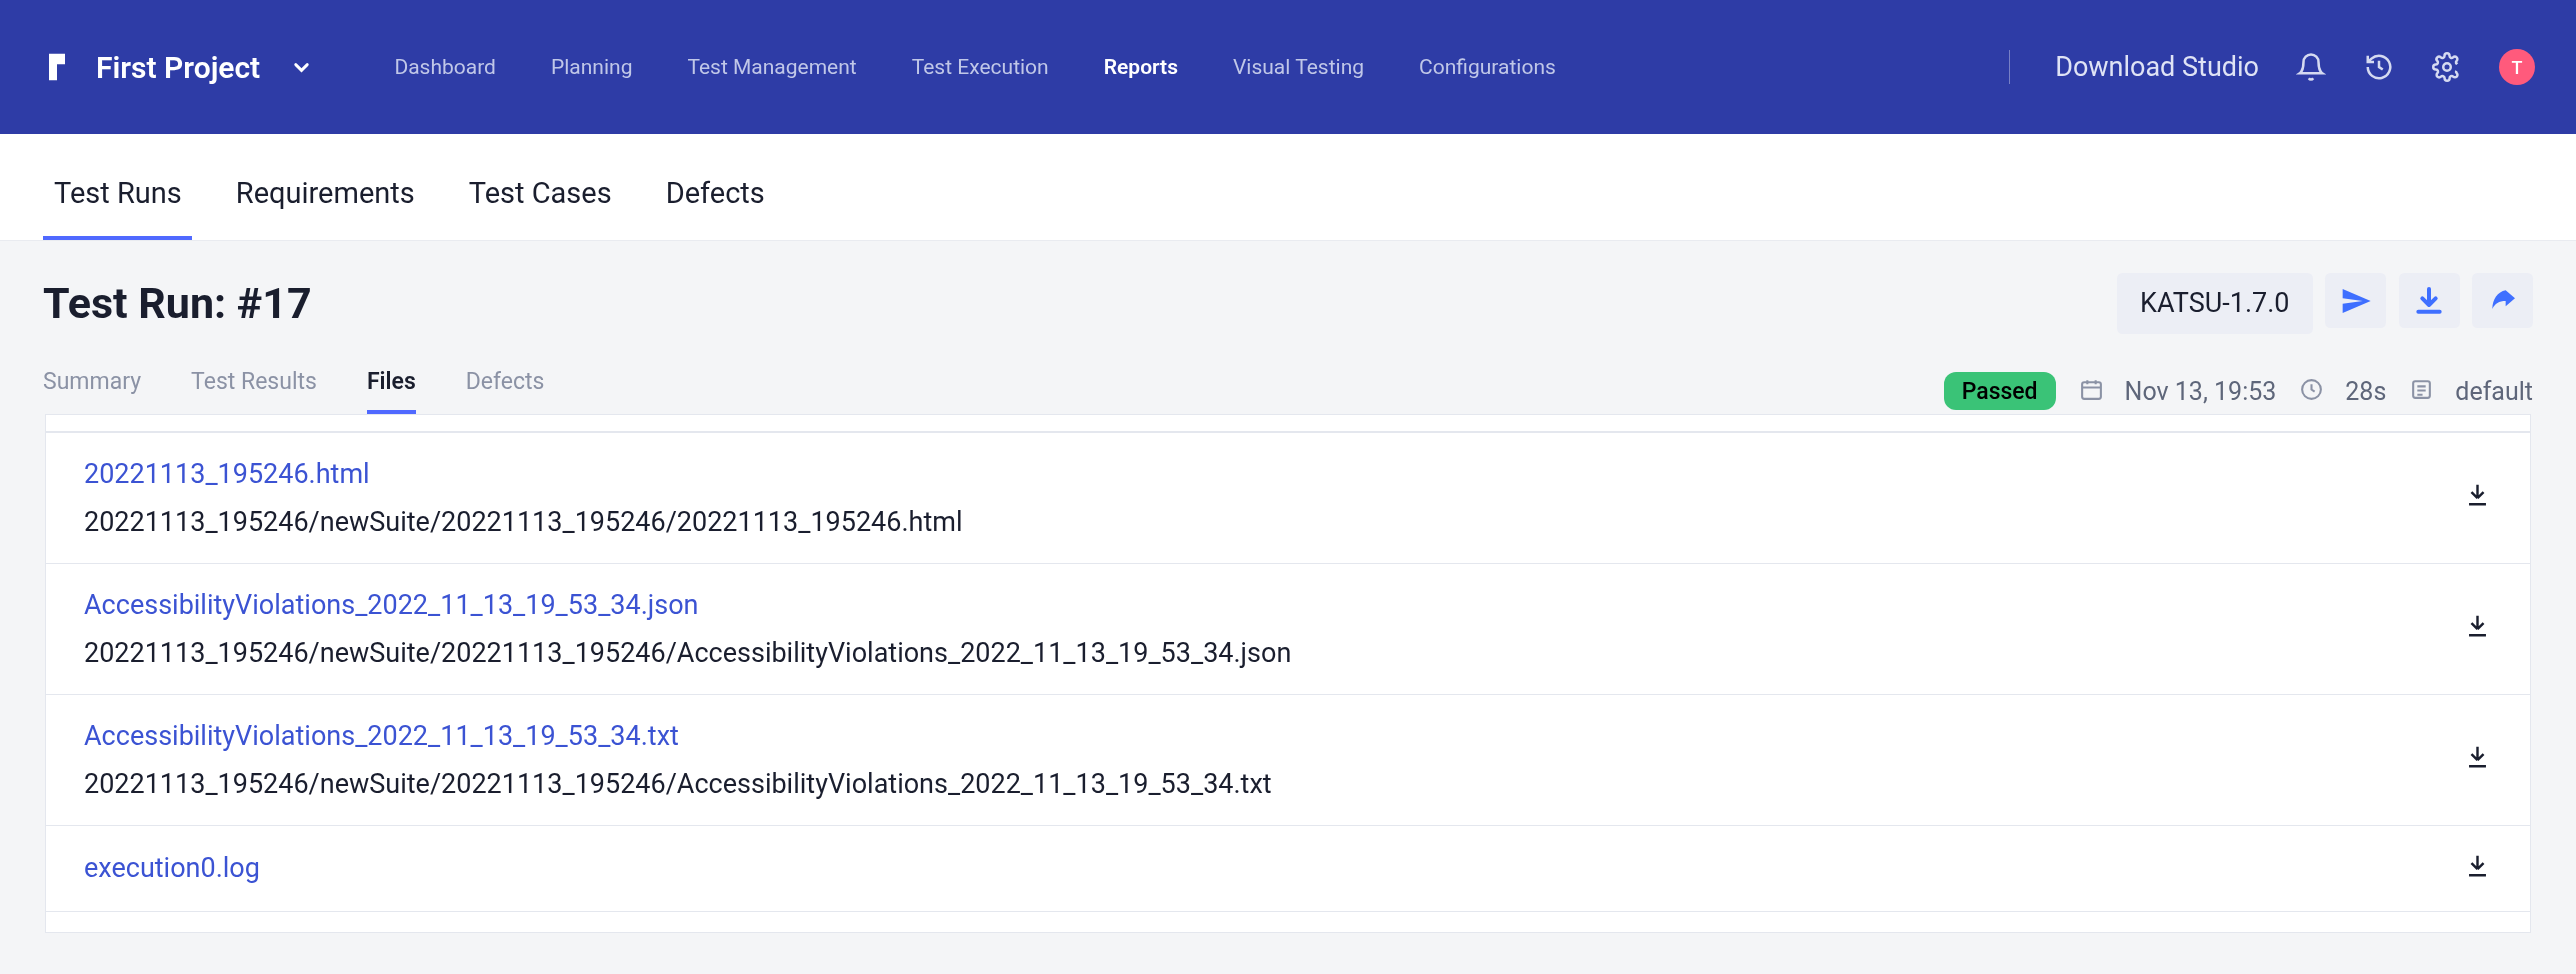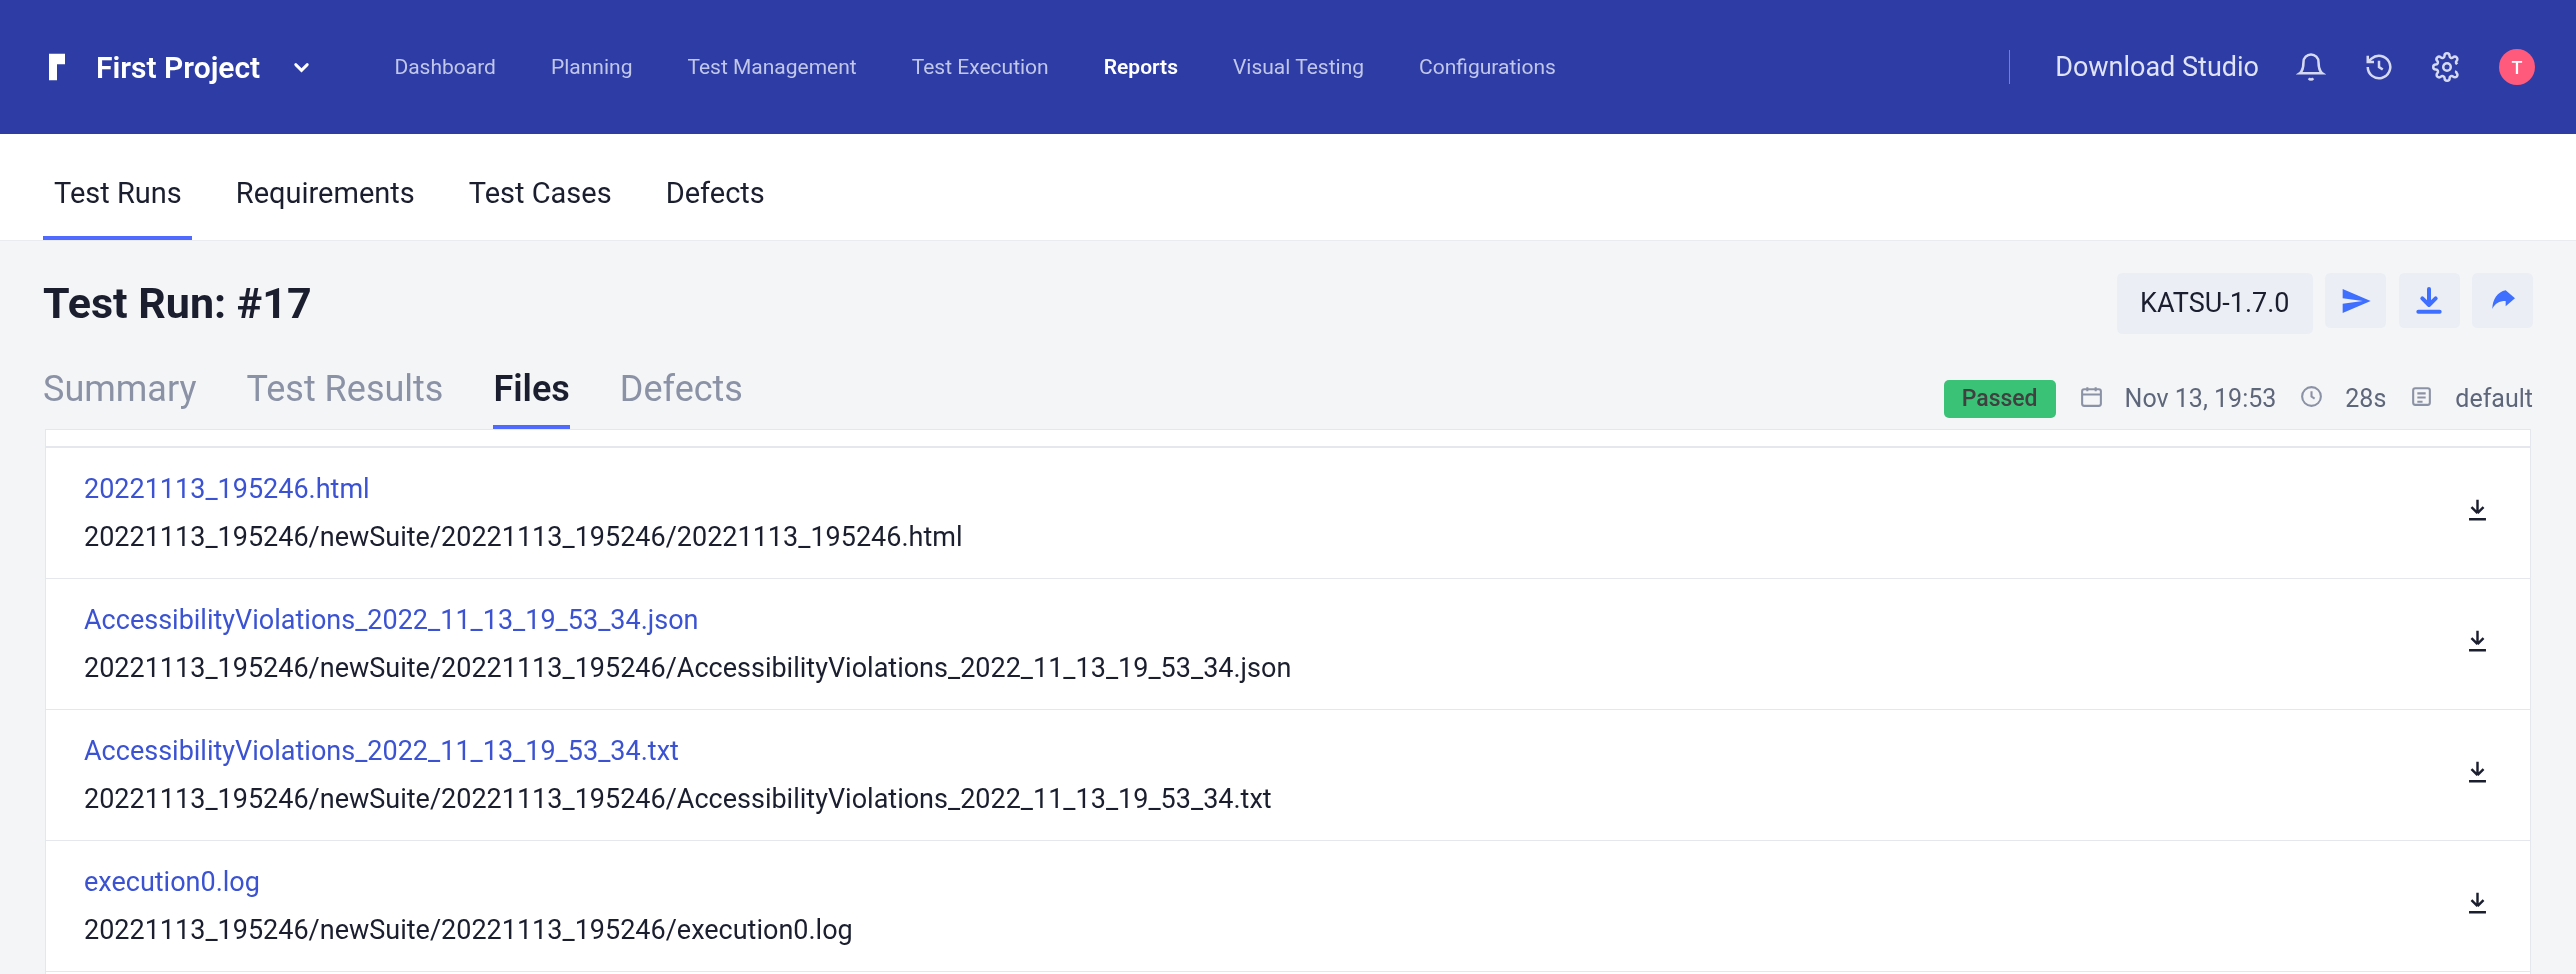--- a/index.html
+++ b/index.html
@@ -177,21 +177,21 @@
     .inner-tabs-bar {
       display: flex;
       align-items: center;
       padding: 7.2px 43px 0 43px;
     }
     .inner-tabs {
       display: flex;
       gap: 50px;
     }
     .inner-tab {
-      font-size: 36px;
+      font-size: 23px;
       color: #8b92a5;
       padding-bottom: 19.7px;
       cursor: pointer;
       position: relative;
     }
     .inner-tab.active {
       color: #1a1e2e;
       font-weight: 600;
     }
     .inner-tab.active::after {
@@ -204,23 +204,23 @@
       background: #5069ff;
     }
     .status-bar {
       margin-left: auto;
       display: flex;
       align-items: center;
       gap: 23px;
     }
     .status-pill {
       background: #3ac377;
-      color: #404040;
+      color: #000000;
       padding: 5.4px 18px;
-      border-radius: 5px;
+      border-radius: 12px;
       font-size: 23px;
       font-weight: 500;
     }
     .status-item {
       display: flex;
       align-items: flex-start;
       gap: 21px;
       color: #5e667a;
       font-size: 25px;
     }
@@ -420,21 +420,20 @@
     <div class="download-icon">
       <svg viewBox="0 0 24 24">
           <path d="M12 4v11m0 0l-5-5m5 5l5-5M5 20h14"></path>
         </svg>
     </div>
   </div>
 
   <div class="file-row">
     <div class="file-info">
       <span class="file-name">execution0.log</span>
-      <span class="file-path">20221113_195246/newSuite/20221113_195246/execution0.log</span>
     </div>
     <div class="download-icon">
       <svg viewBox="0 0 24 24">
           <path d="M12 4v11m0 0l-5-5m5 5l5-5M5 20h14"></path>
         </svg>
     </div>
   </div>
 
   <div class="file-row" style="height:21.5px;padding:0;"></div>
 </div>

